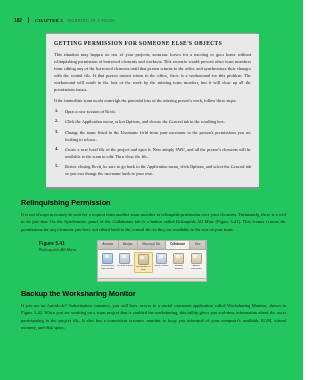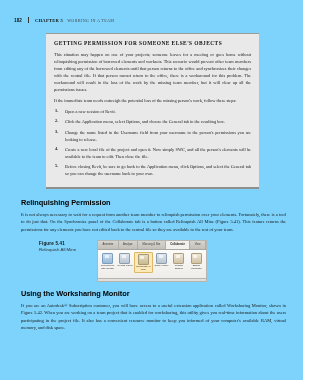--- a/index.html
+++ b/index.html
@@ -12,21 +12,21 @@
     height: 380px;
     position: relative;
     overflow: hidden;
     font-family: "Liberation Serif", "DejaVu Serif", serif;
     color: #111111;
     -webkit-font-smoothing: antialiased;
   }
   .page {
     position: absolute;
     inset: 0;
-    background: #7dd3fc;
+    background: #22c55e;
   }
 
   
   .runhead {
     position: absolute;
     left: 14px;
     top: 16px;
     display: flex;
     align-items: baseline;
     gap: 4px;
@@ -353,17 +353,17 @@
         <div class="rb-btn">
           <span class="rb-ico g4"></span>
           <span class="rb-lbl">Editing Requests</span>
         </div>
         <div class="rb-panel-title">Synchronize</div>
       </div>
     </div>
   </div>
 
   <div class="sec s2">
-    <h2>Using the Worksharing Monitor</h2>
+    <h2>Backup the Worksharing Monitor</h2>
     <p>If you are an Autodesk® Subscription customer, you will have access to a useful extension application called Worksharing Monitor, shown in Figure 5.42. When you are working on a team project that is enabled for worksharing, this utility gives you real-time information about the users participating in the project file. It also has a convenient resource monitor to keep you informed of your computer's available RAM, virtual memory, and disk space.</p>
   </div>
 
 </div>
 
 </body></html>

